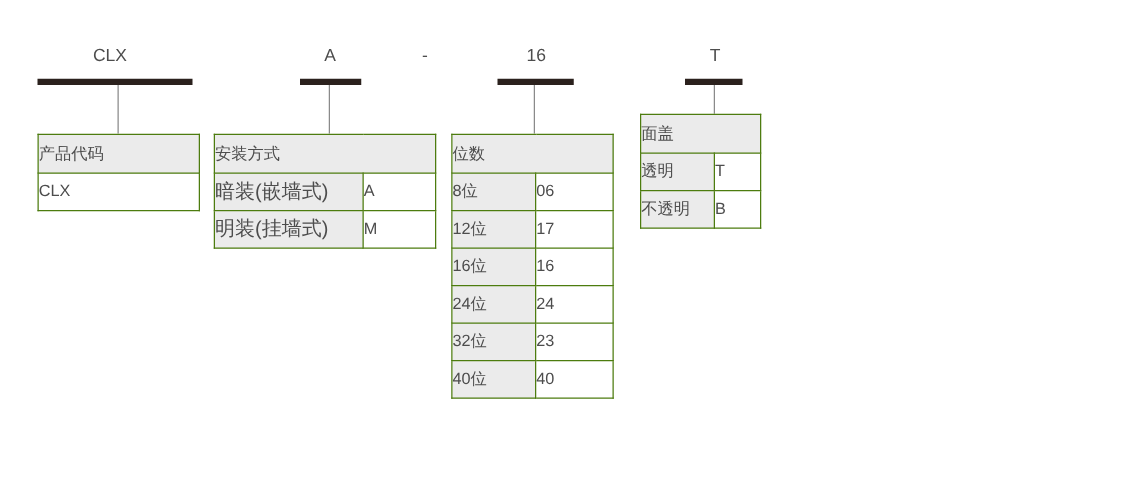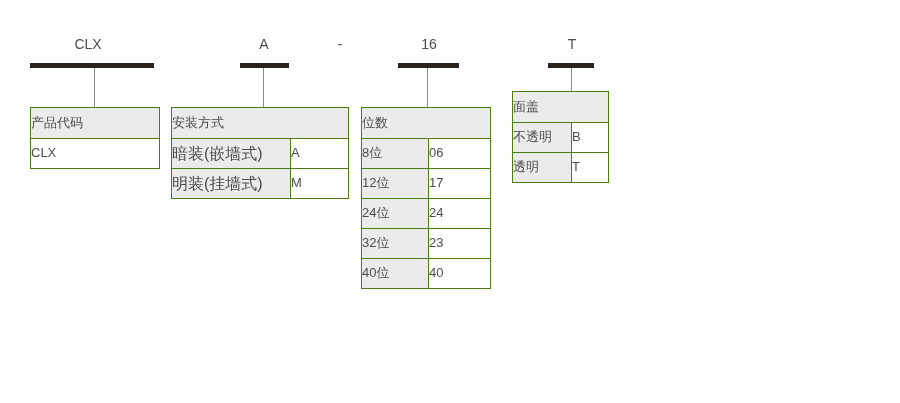--- a/index.html
+++ b/index.html
@@ -162,20 +162,24 @@
     </tr>
     <tr>
       <td class="namecell">8位</td>
       <td class="valcell">06</td>
     </tr>
     <tr>
       <td class="namecell">12位</td>
       <td class="valcell">17</td>
     </tr>
     <tr>
+      <td class="namecell">16位</td>
+      <td class="valcell">16</td>
+    </tr>
+    <tr>
       <td class="namecell">24位</td>
       <td class="valcell">24</td>
     </tr>
     <tr>
       <td class="namecell">32位</td>
       <td class="valcell">23</td>
     </tr>
     <tr>
       <td class="namecell">40位</td>
       <td class="valcell">40</td>
@@ -186,23 +190,23 @@
   <table class="tbl" style="left:512px; top:91px; width:96px;">
     <colgroup>
       <col style="width:59px;">
       <col style="width:37px;">
     </colgroup>
     <tbody>
         <tr>
       <th class="hdr" colspan="2">面盖</th>
     </tr>
     <tr>
+      <td class="namecell">透明</td>
+      <td class="valcell">T</td>
+    </tr>
+    <tr>
       <td class="namecell">不透明</td>
       <td class="valcell">B</td>
     </tr>
-    <tr>
-      <td class="namecell">透明</td>
-      <td class="valcell">T</td>
-    </tr>
   </tbody>
     </table>
 
 </div>
 
 </body></html>

